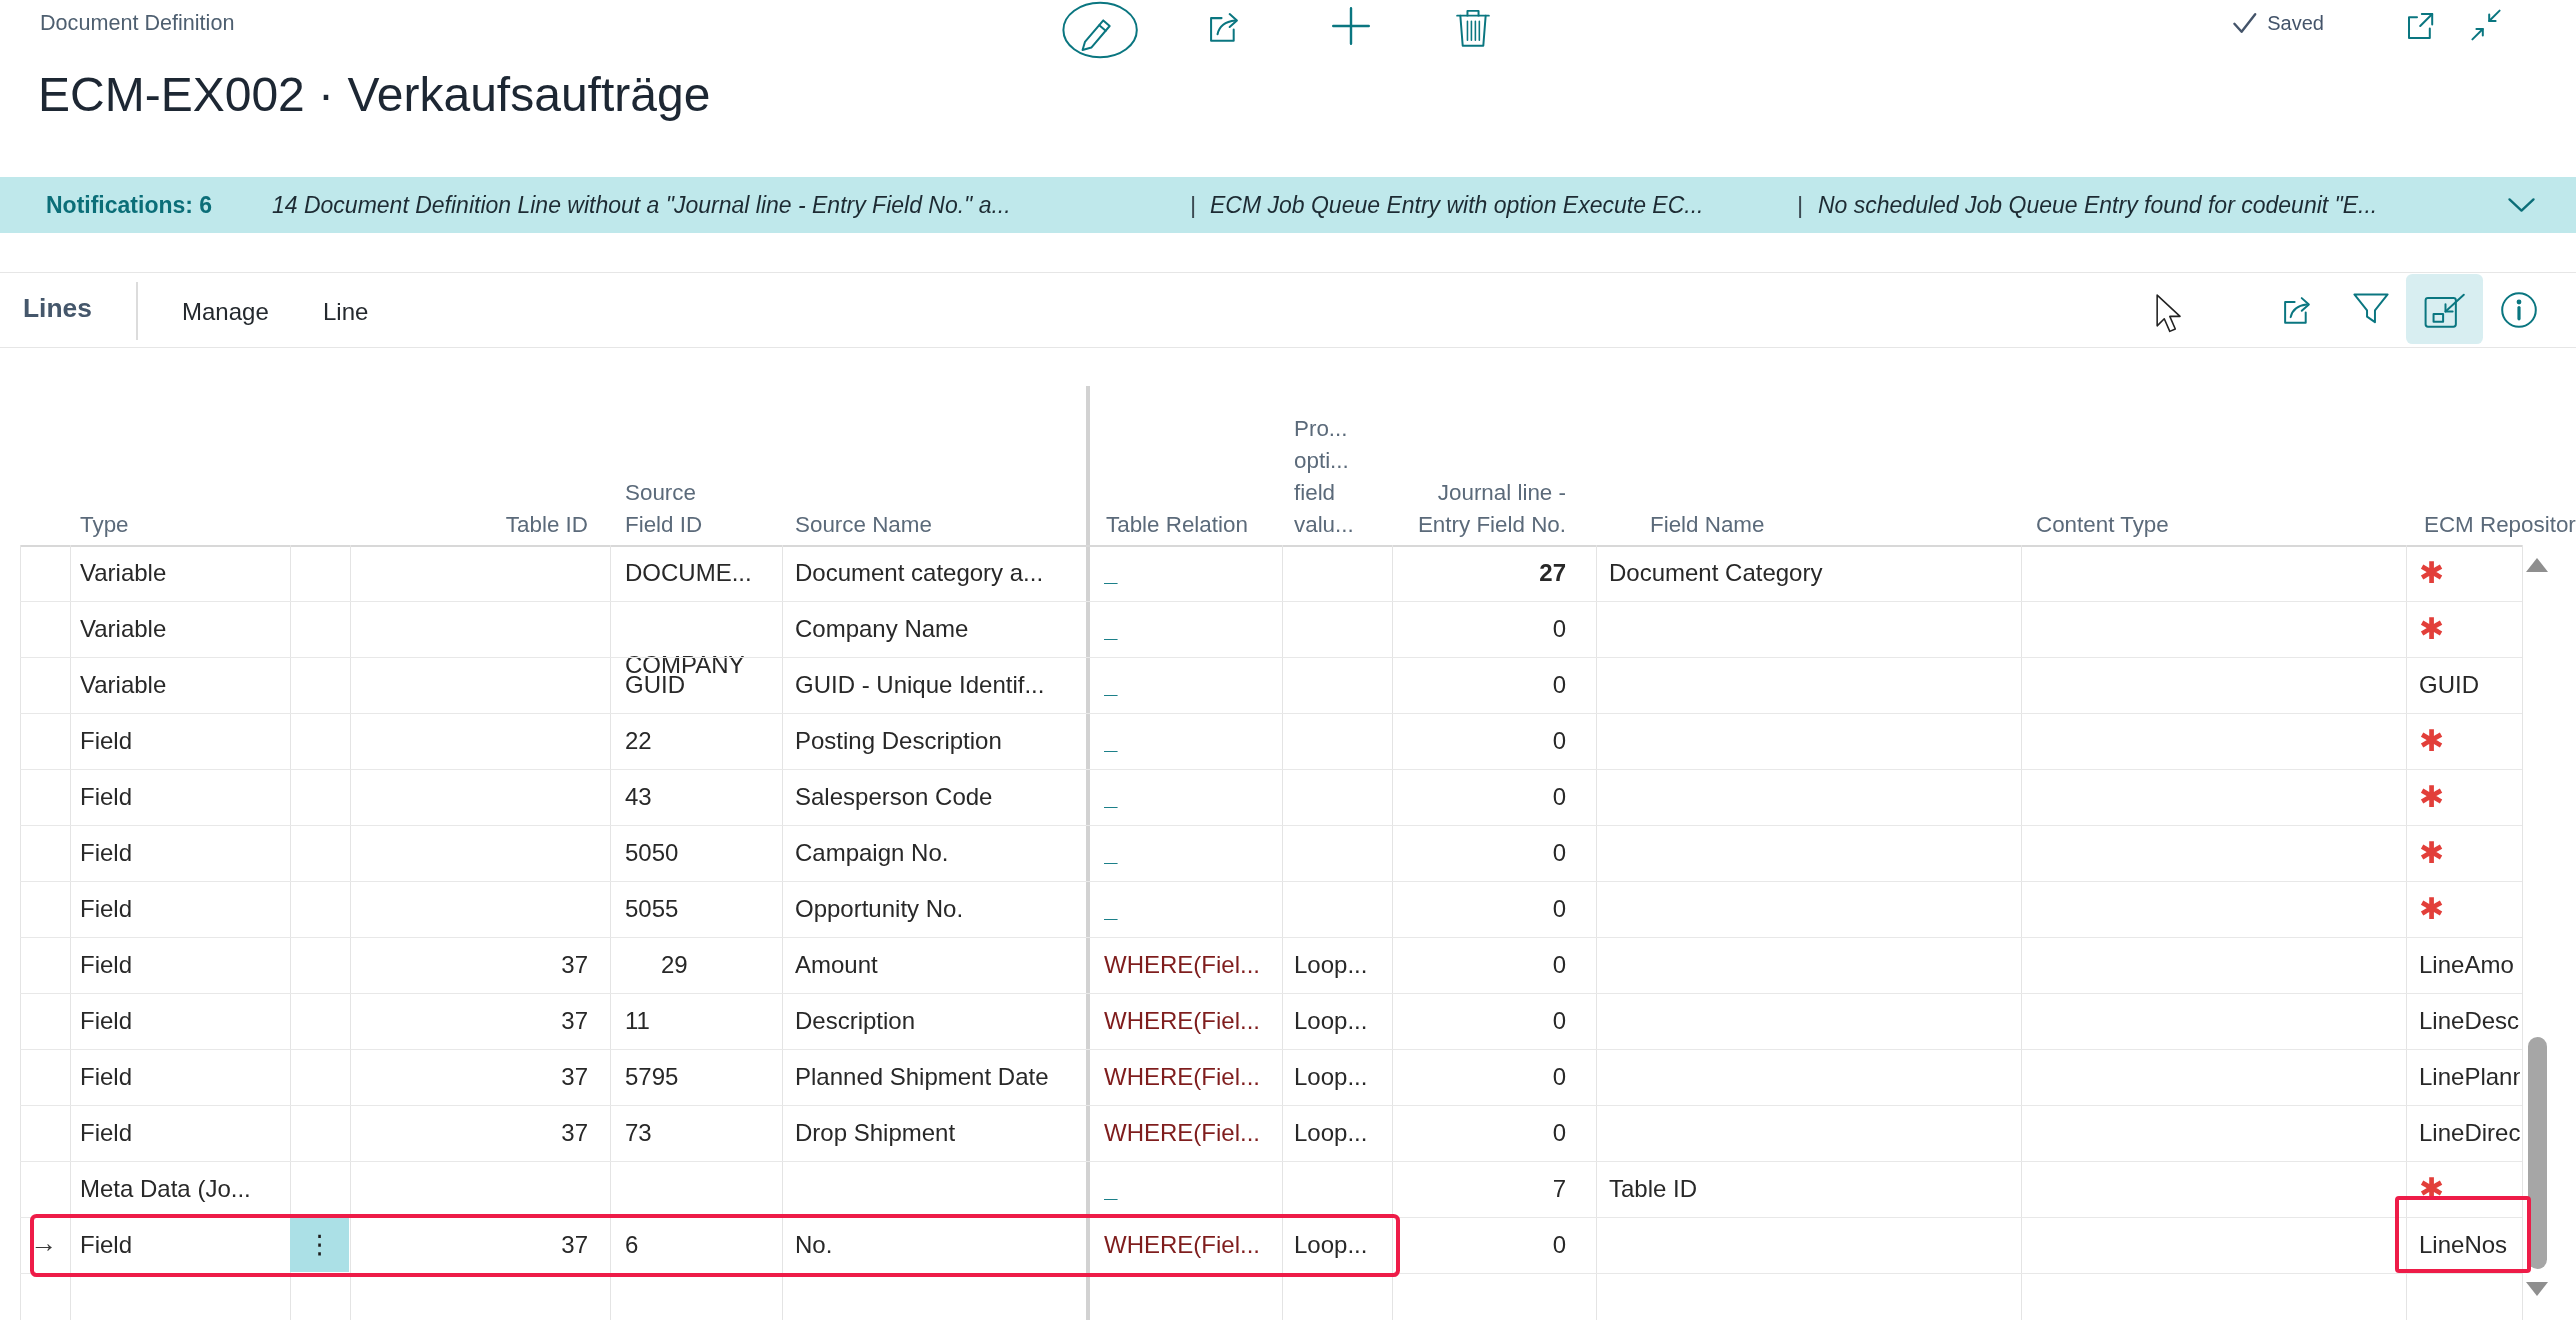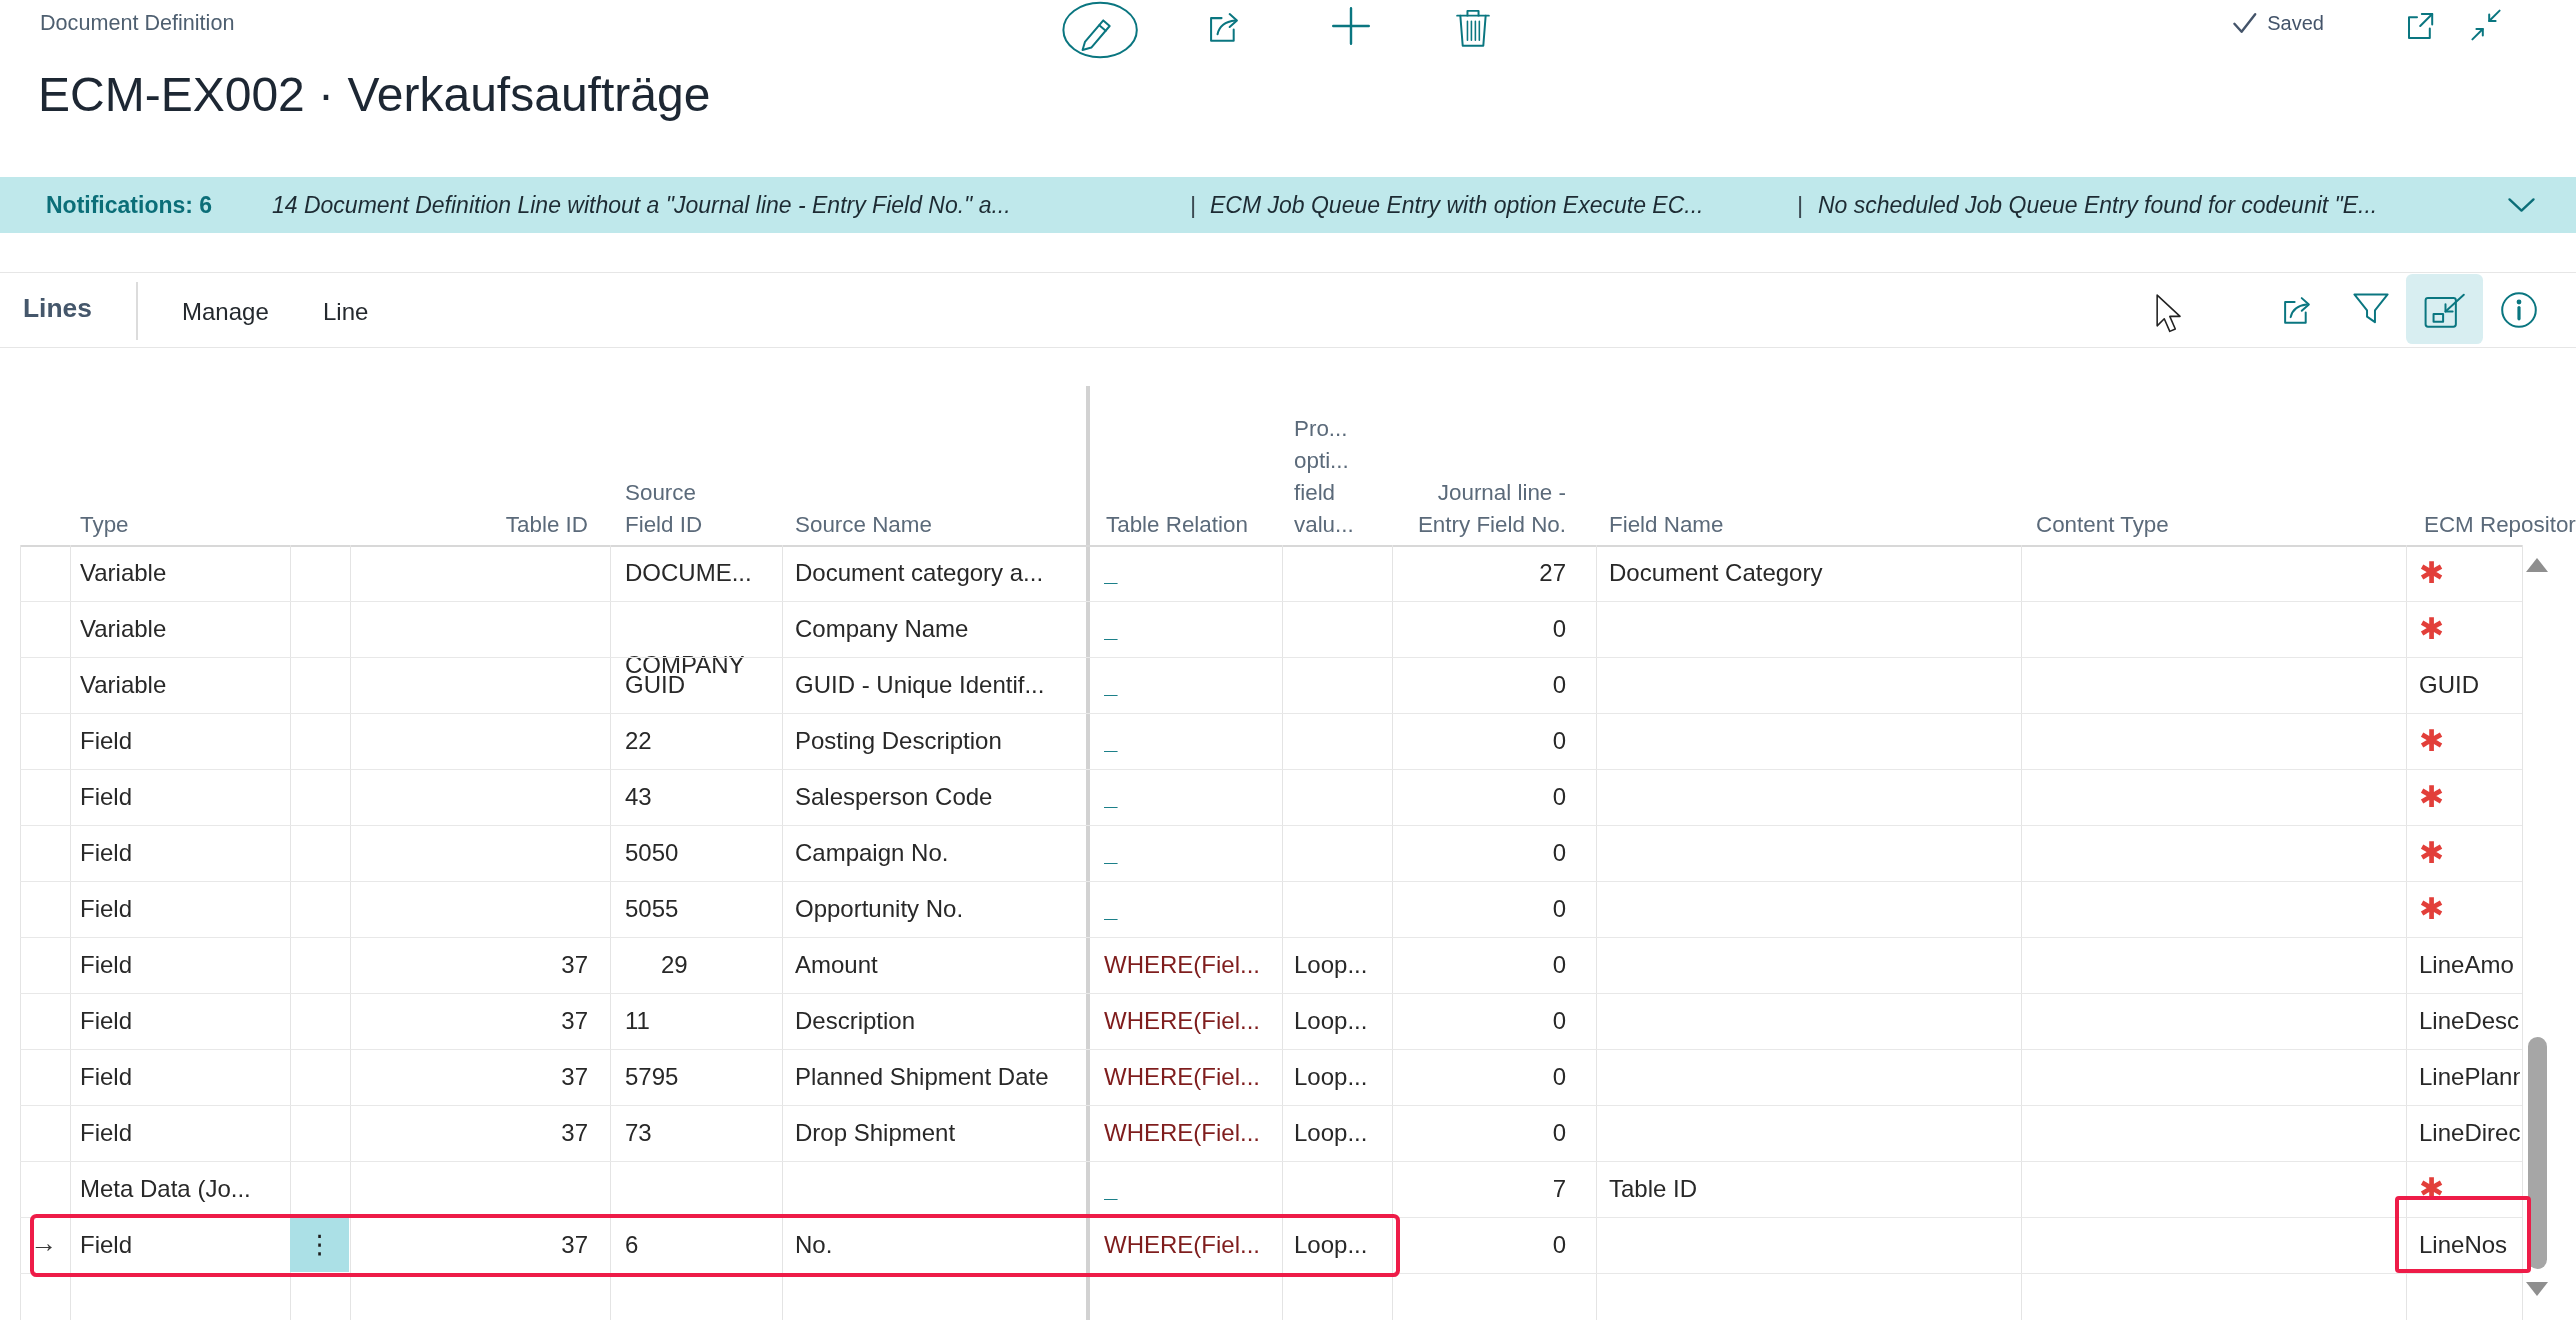--- a/index.html
+++ b/index.html
@@ -149,21 +149,21 @@
   <div class="abs col-header" style="left:1294px;top:413px;">
     <div>Pro...</div>
     <div>opti...</div>
     <div>field</div>
     <div>valu...</div>
   </div>
   <div class="abs col-header th-right" style="left:1360px;top:477px;width:206px;">
     <div>Journal line -</div>
     <div>Entry Field No.</div>
   </div>
-  <div class="abs col-header" style="left:1609px;top:509px;">Field Name</div>
+  <div class="abs col-header" style="left:1650px;top:509px;">Field Name</div>
   <div class="abs col-header" style="left:2036px;top:509px;">Content Type</div>
   <div class="abs col-header" style="left:2424px;top:509px;width:156px;">ECM Repository</div>
   <div class="abs header-border"></div>
 
   <div id="grid-body">
       <div class="abs vline" style="left: 20px;"></div>
       <div class="abs vline" style="left: 70px;"></div>
       <div class="abs vline" style="left: 290px;"></div>
       <div class="abs vline" style="left: 350px;"></div>
       <div class="abs vline" style="left: 610px;"></div>
@@ -172,21 +172,21 @@
       <div class="abs vline" style="left: 1392px;"></div>
       <div class="abs vline" style="left: 1596px;"></div>
       <div class="abs vline" style="left: 2021px;"></div>
       <div class="abs vline" style="left: 2406px;"></div>
       <div class="abs vline" style="left: 2522px;"></div>
       <div class="abs grid-row" style="top: 545px;">
         <span class="cell" style="left: 80px; width: 206px;">Variable</span>
         <span class="cell" style="left: 625px; width: 152px;">DOCUME...</span>
         <span class="cell" style="left: 795px; width: 298px;">Document category a...</span>
         <span class="cell underscore" style="left: 1104px; width: 173px;">_</span>
-        <span class="cell right" style="left: 1406px; width: 160px;">27</span>
+        <span class="cell right" style="left: 1406px; width: 160px; font-weight: bold;">27</span>
         <span class="cell" style="left: 1609px; width: 404px;">Document Category</span>
         <span class="cell asterisk" style="left: 2419px; width: 101px;">✱</span>
       </div>
       <div class="abs" style="left: 20px; top: 601px; width: 2502px; height: 0.8px; background: rgb(232, 232, 232);"></div>
       <div class="abs grid-row" style="top: 601px;">
         <span class="cell" style="left: 80px; width: 206px;">Variable</span>
         <span class="cell" style="left: 625px; width: 152px; margin-top: 36px;">COMPANY</span>
         <span class="cell" style="left: 795px; width: 298px;">Company Name</span>
         <span class="cell underscore" style="left: 1104px; width: 173px;">_</span>
         <span class="cell right" style="left: 1406px; width: 160px;">0</span>

